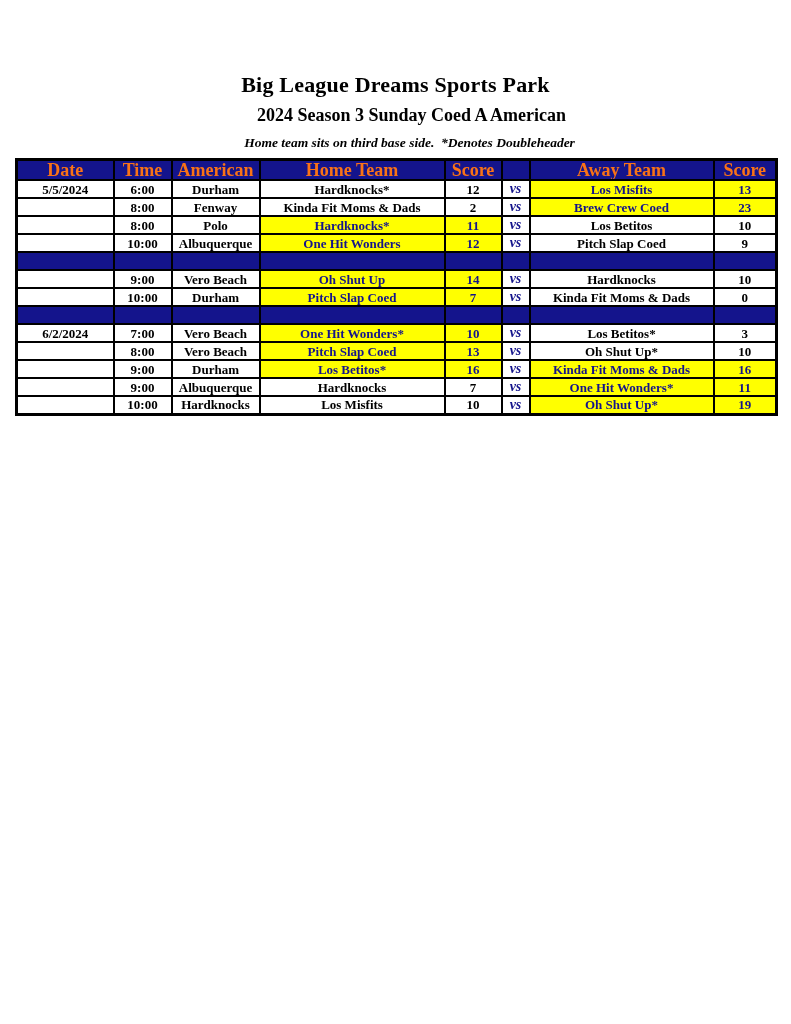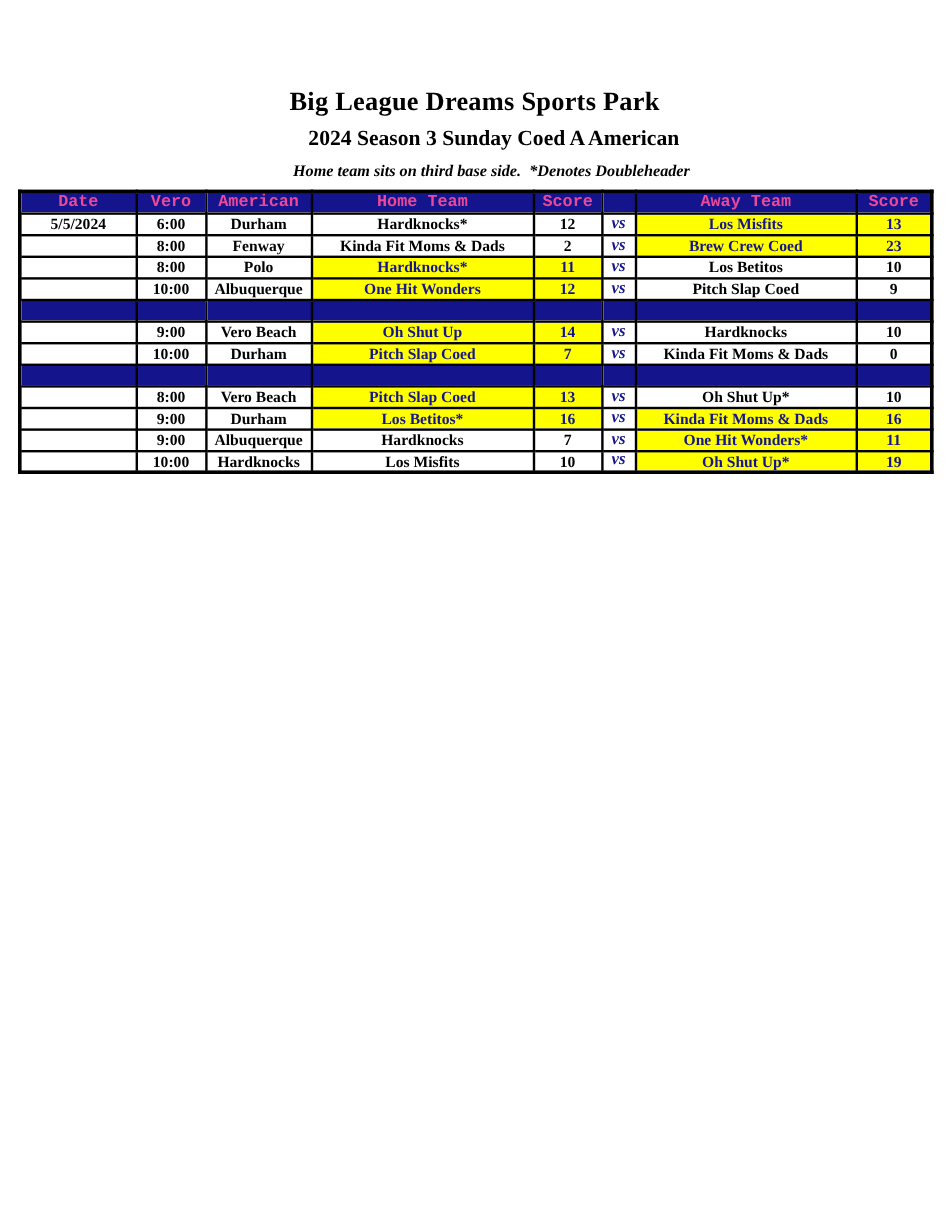--- a/index.html
+++ b/index.html
@@ -55,23 +55,22 @@
     text-align:center;
     vertical-align:middle;
     font-weight:bold;
     font-size:13px;
     line-height:1;
     overflow:hidden;
     white-space:nowrap;
   }
   .schedule th{
     background:var(--navy);
-    color:#ec4899;
-    font-size:14px;
-    font-family:Liberation Mono, monospace;
+    color:#f97316;
+    font-size:18px;
   }
   .schedule td{
     background:#ffffff;
     color:#000000;
   }
   .schedule td.hl{
     background:var(--yellow);
     color:var(--navy);
   }
   .schedule td.c-vs{
@@ -100,21 +99,21 @@
       <col style="width:88px">
       <col style="width:185px">
       <col style="width:57px">
       <col style="width:28px">
       <col style="width:184px">
       <col style="width:63px">
     </colgroup>
     <thead>
       <tr>
         <th>Date</th>
-        <th>Vero</th>
+        <th>Time</th>
         <th>American</th>
         <th>Home Team</th>
         <th>Score</th>
         <th></th>
         <th>Away Team</th>
         <th>Score</th>
       </tr>
     </thead>
     <tbody>
         <tr>
@@ -191,20 +190,30 @@
           <td class="c-sep"></td>
           <td class="c-sep"></td>
           <td class="c-sep"></td>
           <td class="c-sep"></td>
           <td class="c-sep"></td>
           <td class="c-sep"></td>
           <td class="c-sep"></td>
           <td class="c-sep"></td>
         </tr>
         <tr>
+          <td class="c-date">6/2/2024</td>
+          <td class="c-time">7:00</td>
+          <td class="c-replica">Vero Beach</td>
+          <td class="c-team hl">One Hit Wonders*</td>
+          <td class="c-score hl">10</td>
+          <td class="c-vs">vs</td>
+          <td class="c-team">Los Betitos*</td>
+          <td class="c-score">3</td>
+        </tr>
+        <tr>
           <td class="c-date"></td>
           <td class="c-time">8:00</td>
           <td class="c-replica">Vero Beach</td>
           <td class="c-team hl">Pitch Slap Coed</td>
           <td class="c-score hl">13</td>
           <td class="c-vs">vs</td>
           <td class="c-team">Oh Shut Up*</td>
           <td class="c-score">10</td>
         </tr>
         <tr>

